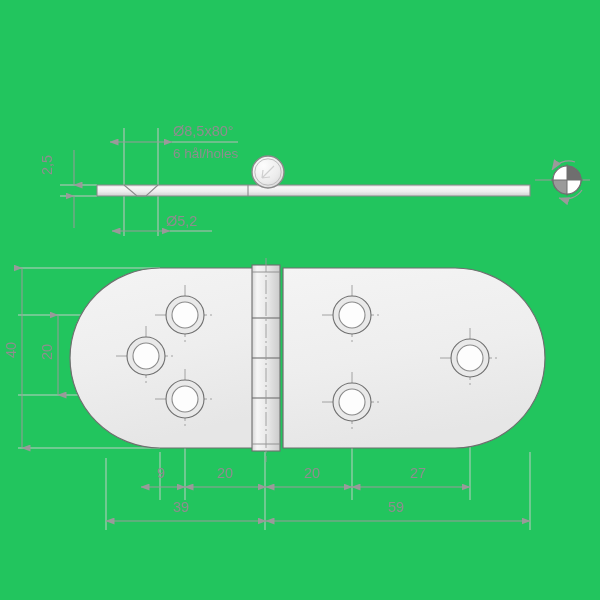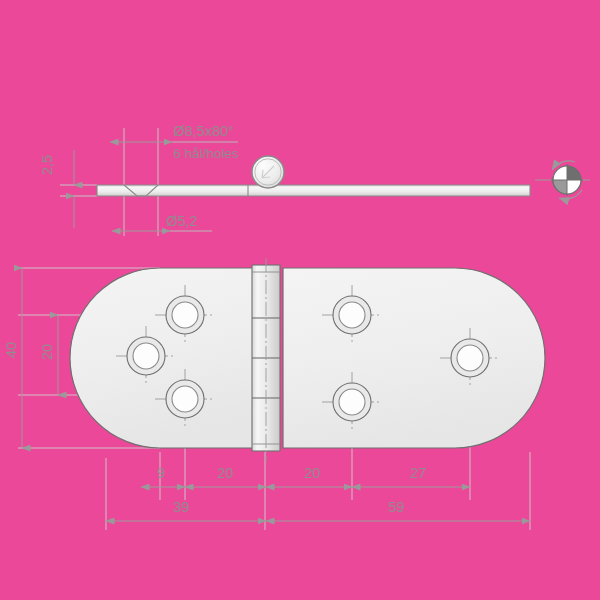--- a/index.html
+++ b/index.html
@@ -1,18 +1,18 @@
 <!DOCTYPE html>
 <html><head>
 <meta charset="utf-8">
 <style>
   html,body{margin:0;padding:0;background:#ffffff;}
   body{width:600px;height:600px;overflow:hidden;
        font-family:"Liberation Sans","DejaVu Sans",sans-serif;}
-  #stage{position:relative;width:600px;height:600px;background:#ec4899;}
+  #stage{position:relative;width:600px;height:600px;background:#22c55e;}
   svg{display:block;}
   text{fill:#8e8e8e;font-family:"Liberation Sans","DejaVu Sans",sans-serif;}
 </style>
 </head>
 <body>
 
 <div id="stage">
 <svg width="600" height="600" viewBox="0 0 600 600" xmlns="http://www.w3.org/2000/svg">
 
   <defs>

